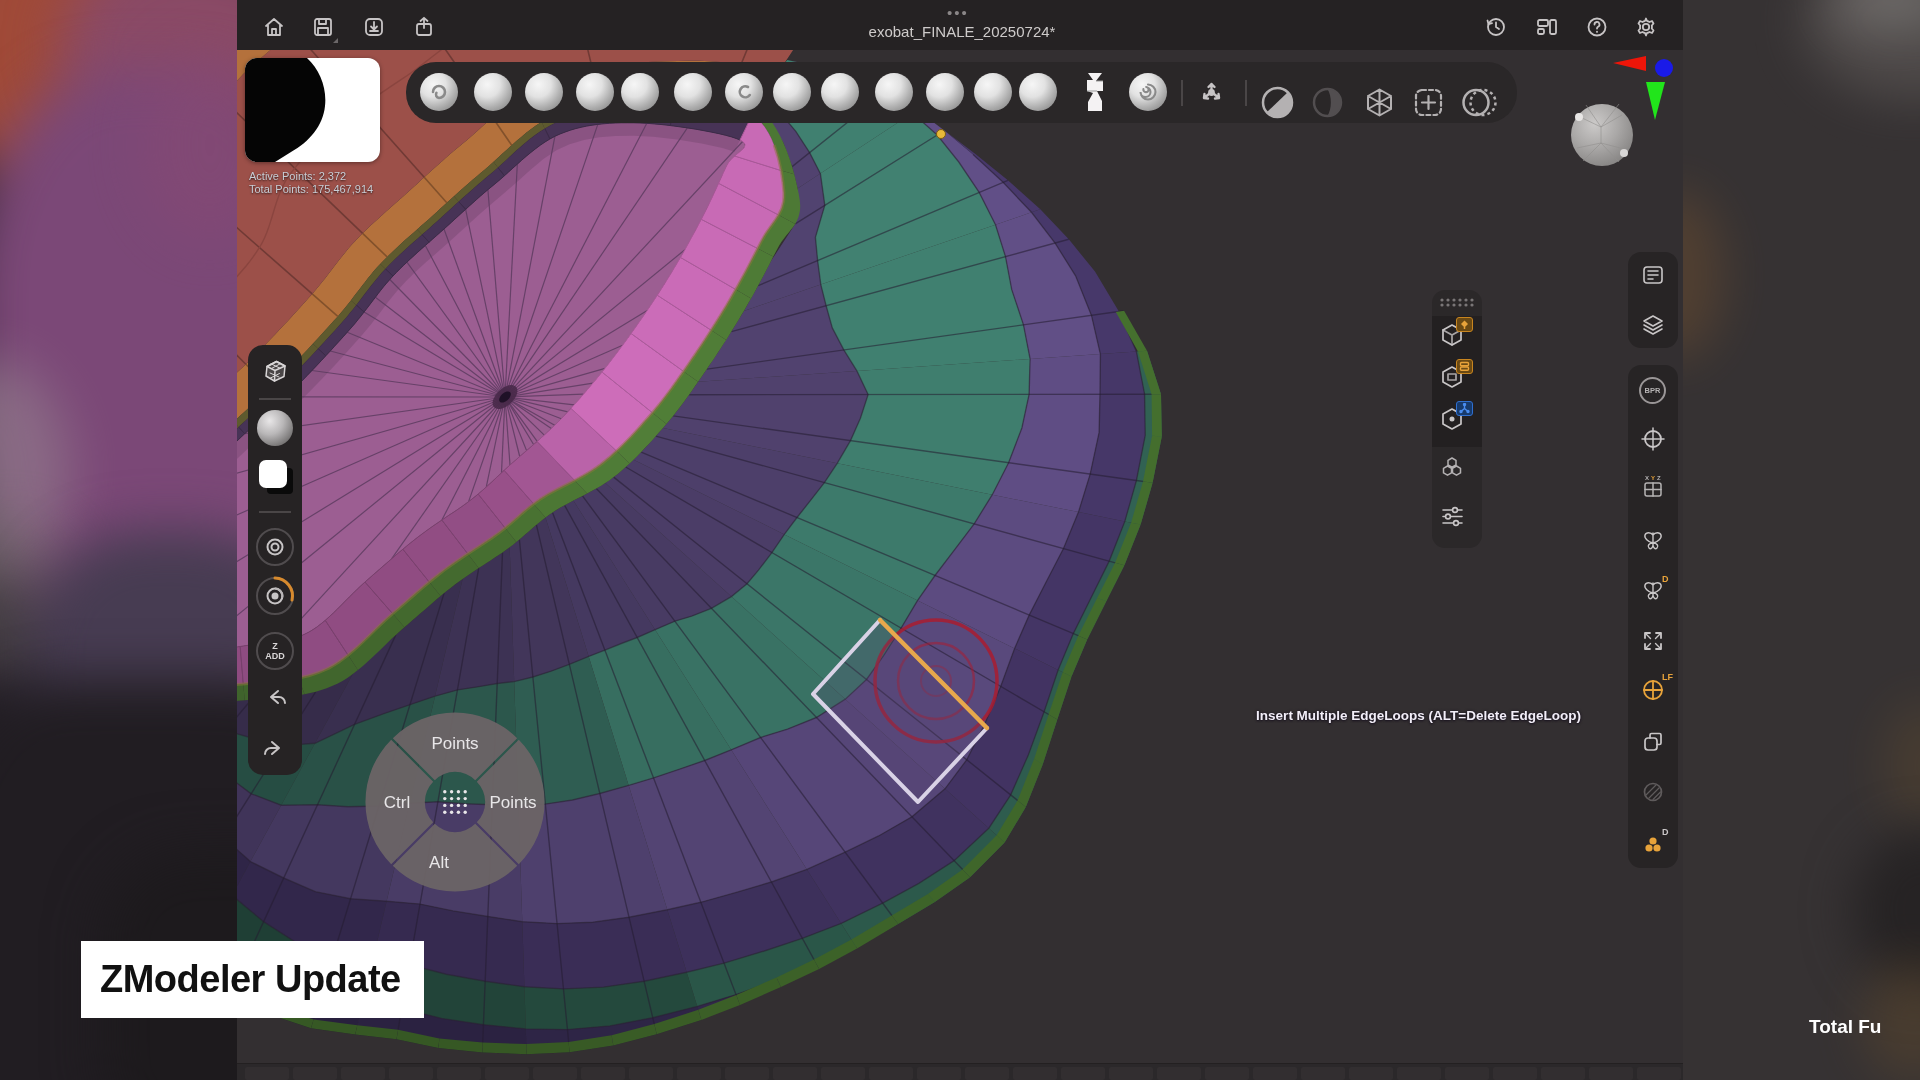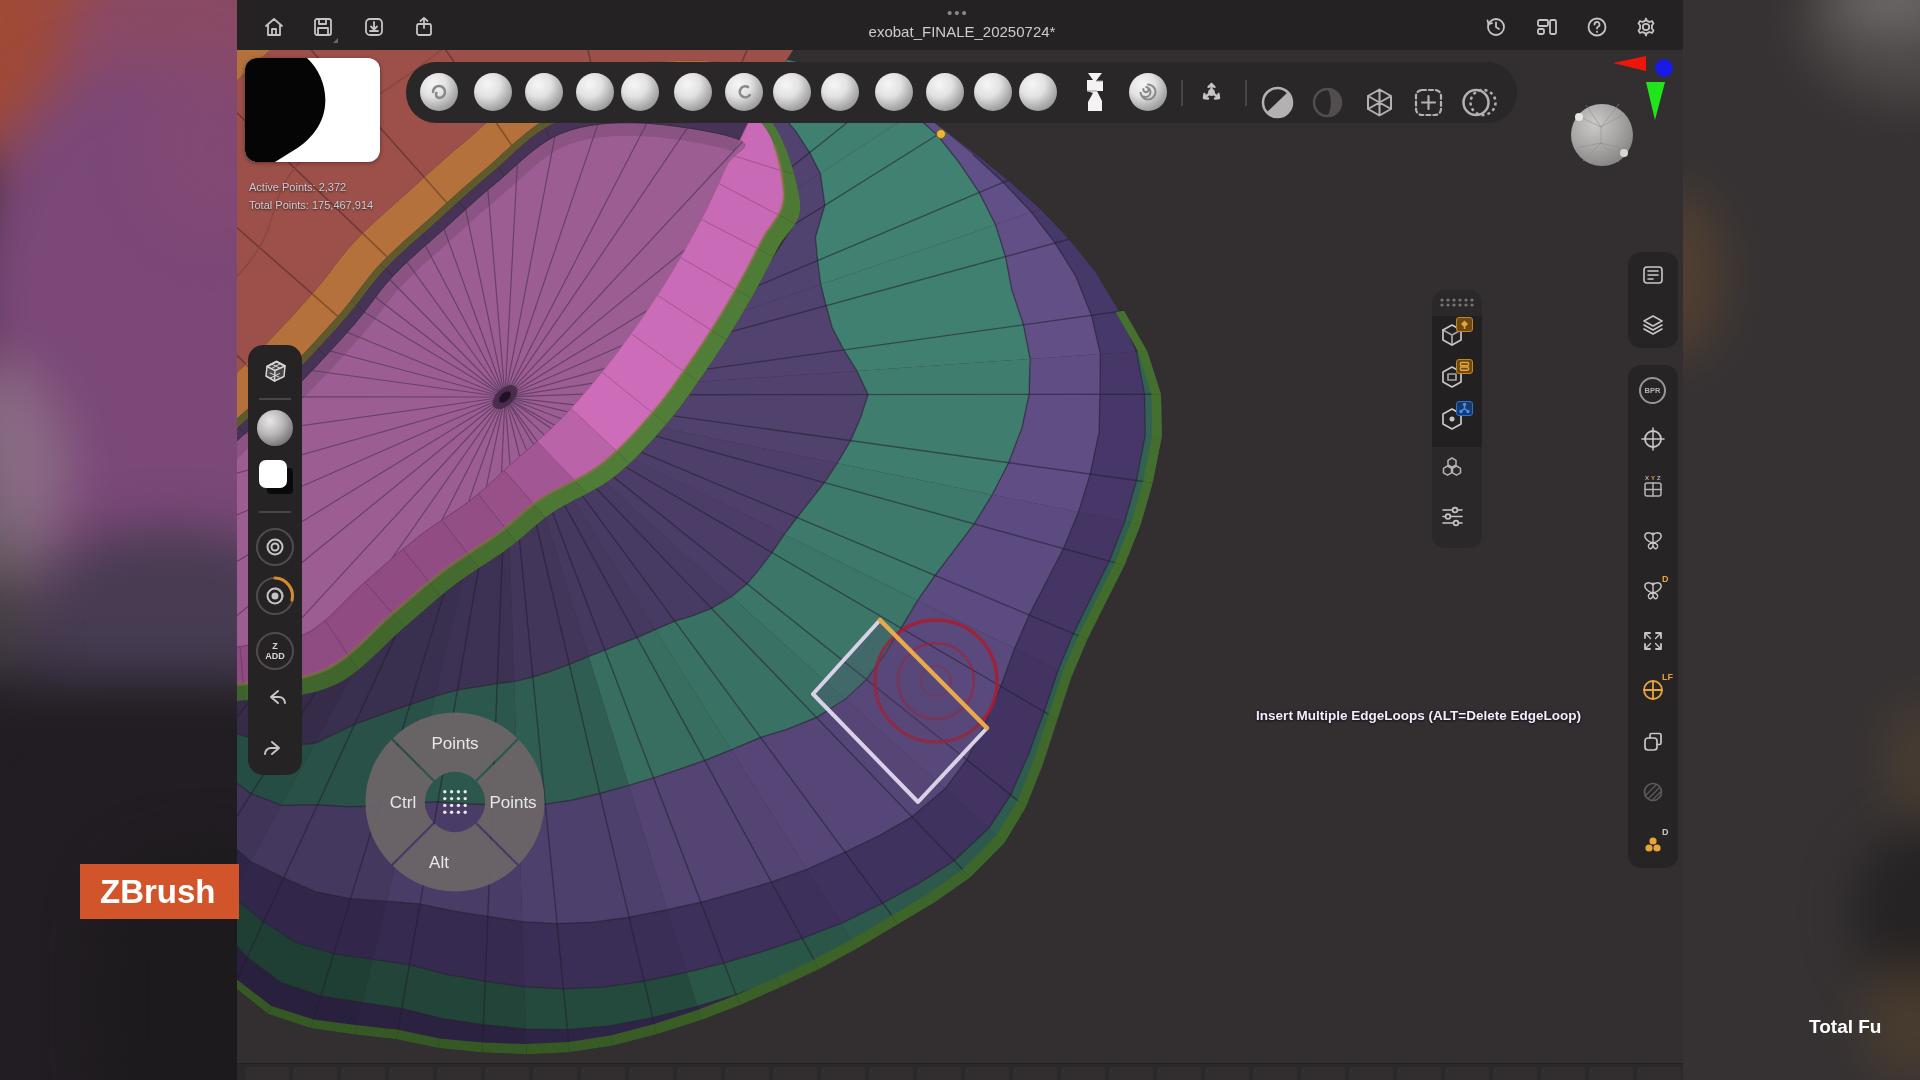--- a/index.html
+++ b/index.html
@@ -13,21 +13,21 @@
 
 #canvas{left:237px;top:0;width:1446px;height:1080px;background:#332f31;overflow:hidden}
 #topbar{left:0;top:0;width:1446px;height:50px;background:#252223}
 #timeline{left:0;top:1063px;width:1446px;height:17px;background:#2b282a;border-top:1px solid #232021}
 .tick{position:absolute;top:3px;width:44px;height:13px;background:#322e30;border-radius:2px}
 #brushbar{left:169px;top:62px;width:1111px;height:61px;background:#2a2728;border-radius:30px}
 .sph{position:absolute;top:11px;width:38px;height:38px;border-radius:50%;background:radial-gradient(circle at 35% 30%,#f6f6f6 0%,#e2e2e2 35%,#b2b2b2 62%,#878787 88%,#787878 100%)}
 .sep{position:absolute;top:18px;width:2px;height:26px;background:#4a4647}
 
 #thumb{left:8px;top:58px;width:135px;height:104px;background:#fff;border-radius:12px;overflow:hidden;box-shadow:0 1px 4px rgba(0,0,0,.4)}
-#pts{left:12px;top:178px;color:#c9ced6;font-size:11px;line-height:18px;text-shadow:0 1px 2px rgba(0,0,0,.7)}
+#pts{left:12px;top:170px;color:#c9ced6;font-size:11px;line-height:13px;text-shadow:0 1px 2px rgba(0,0,0,.7)}
 
 #ltool{left:11px;top:345px;width:54px;height:430px;background:#262324;border-radius:15px}
 .ltdiv{position:absolute;left:11px;width:32px;height:1.5px;background:#4a4647}
 .ring38{width:38px;height:38px;border-radius:50%;border:2px solid #504c4e;display:flex;align-items:center;justify-content:center}
 
 .rcol{background:#272425;border-radius:13px}
 #rt1{left:1391px;top:252px;width:50px;height:96px}
 #rt2{left:1391px;top:365px;width:50px;height:503px}
 
 #zmod{left:1195px;top:290px;width:50px;height:258px;background:#2b2829;border-radius:13px}
@@ -703,21 +703,21 @@
             <circle cx="86.6" cy="93.39999999999999" r="1.7"></circle>
             <circle cx="93.39999999999999" cy="93.39999999999999" r="1.7"></circle>
             <circle cx="100.19999999999999" cy="93.39999999999999" r="1.7"></circle>
             <circle cx="79.8" cy="100.19999999999999" r="1.7"></circle>
             <circle cx="86.6" cy="100.19999999999999" r="1.7"></circle>
             <circle cx="93.39999999999999" cy="100.19999999999999" r="1.7"></circle>
             <circle cx="100.19999999999999" cy="100.19999999999999" r="1.7"></circle>
           </g>
     </svg>
     <div class="lab" style="left:60px;top:22px">Points</div>
-    <div class="lab" style="left:8px;top:81px">Ctrl</div>
+    <div class="lab" style="left:2px;top:81px">Ctrl</div>
     <div class="lab" style="left:118px;top:81px">Points</div>
     <div class="lab" style="left:44px;top:141px">Alt</div>
   </div>
 
   <div class="abs" id="tooltip">Insert Multiple EdgeLoops (ALT=Delete EdgeLoop)</div>
 
   <svg class="abs" style="left:1330px;top:55px" width="116" height="125" viewBox="0 0 116 125">
         <polygon points="46,8 79,1 79,16" fill="#ee1509"></polygon>
         <circle cx="97" cy="13" r="9" fill="#1a1ae8"></circle>
         <polygon points="79,27 98,27 88,65" fill="#21e51b"></polygon>
@@ -762,16 +762,16 @@
         <div class="tick" style="left:1112px"></div>
         <div class="tick" style="left:1160px"></div>
         <div class="tick" style="left:1208px"></div>
         <div class="tick" style="left:1256px"></div>
         <div class="tick" style="left:1304px"></div>
         <div class="tick" style="left:1352px"></div>
         <div class="tick" style="left:1400px"></div>
       </div>
 </div>
 
-<div class="abs" id="zbrush">ZBrush</div>
+<div class="abs" id="zmodlab">ZModeler Update</div>
 <div class="abs" id="tien">Total Fu</div>
 
 </div>
 
 </body></html>

